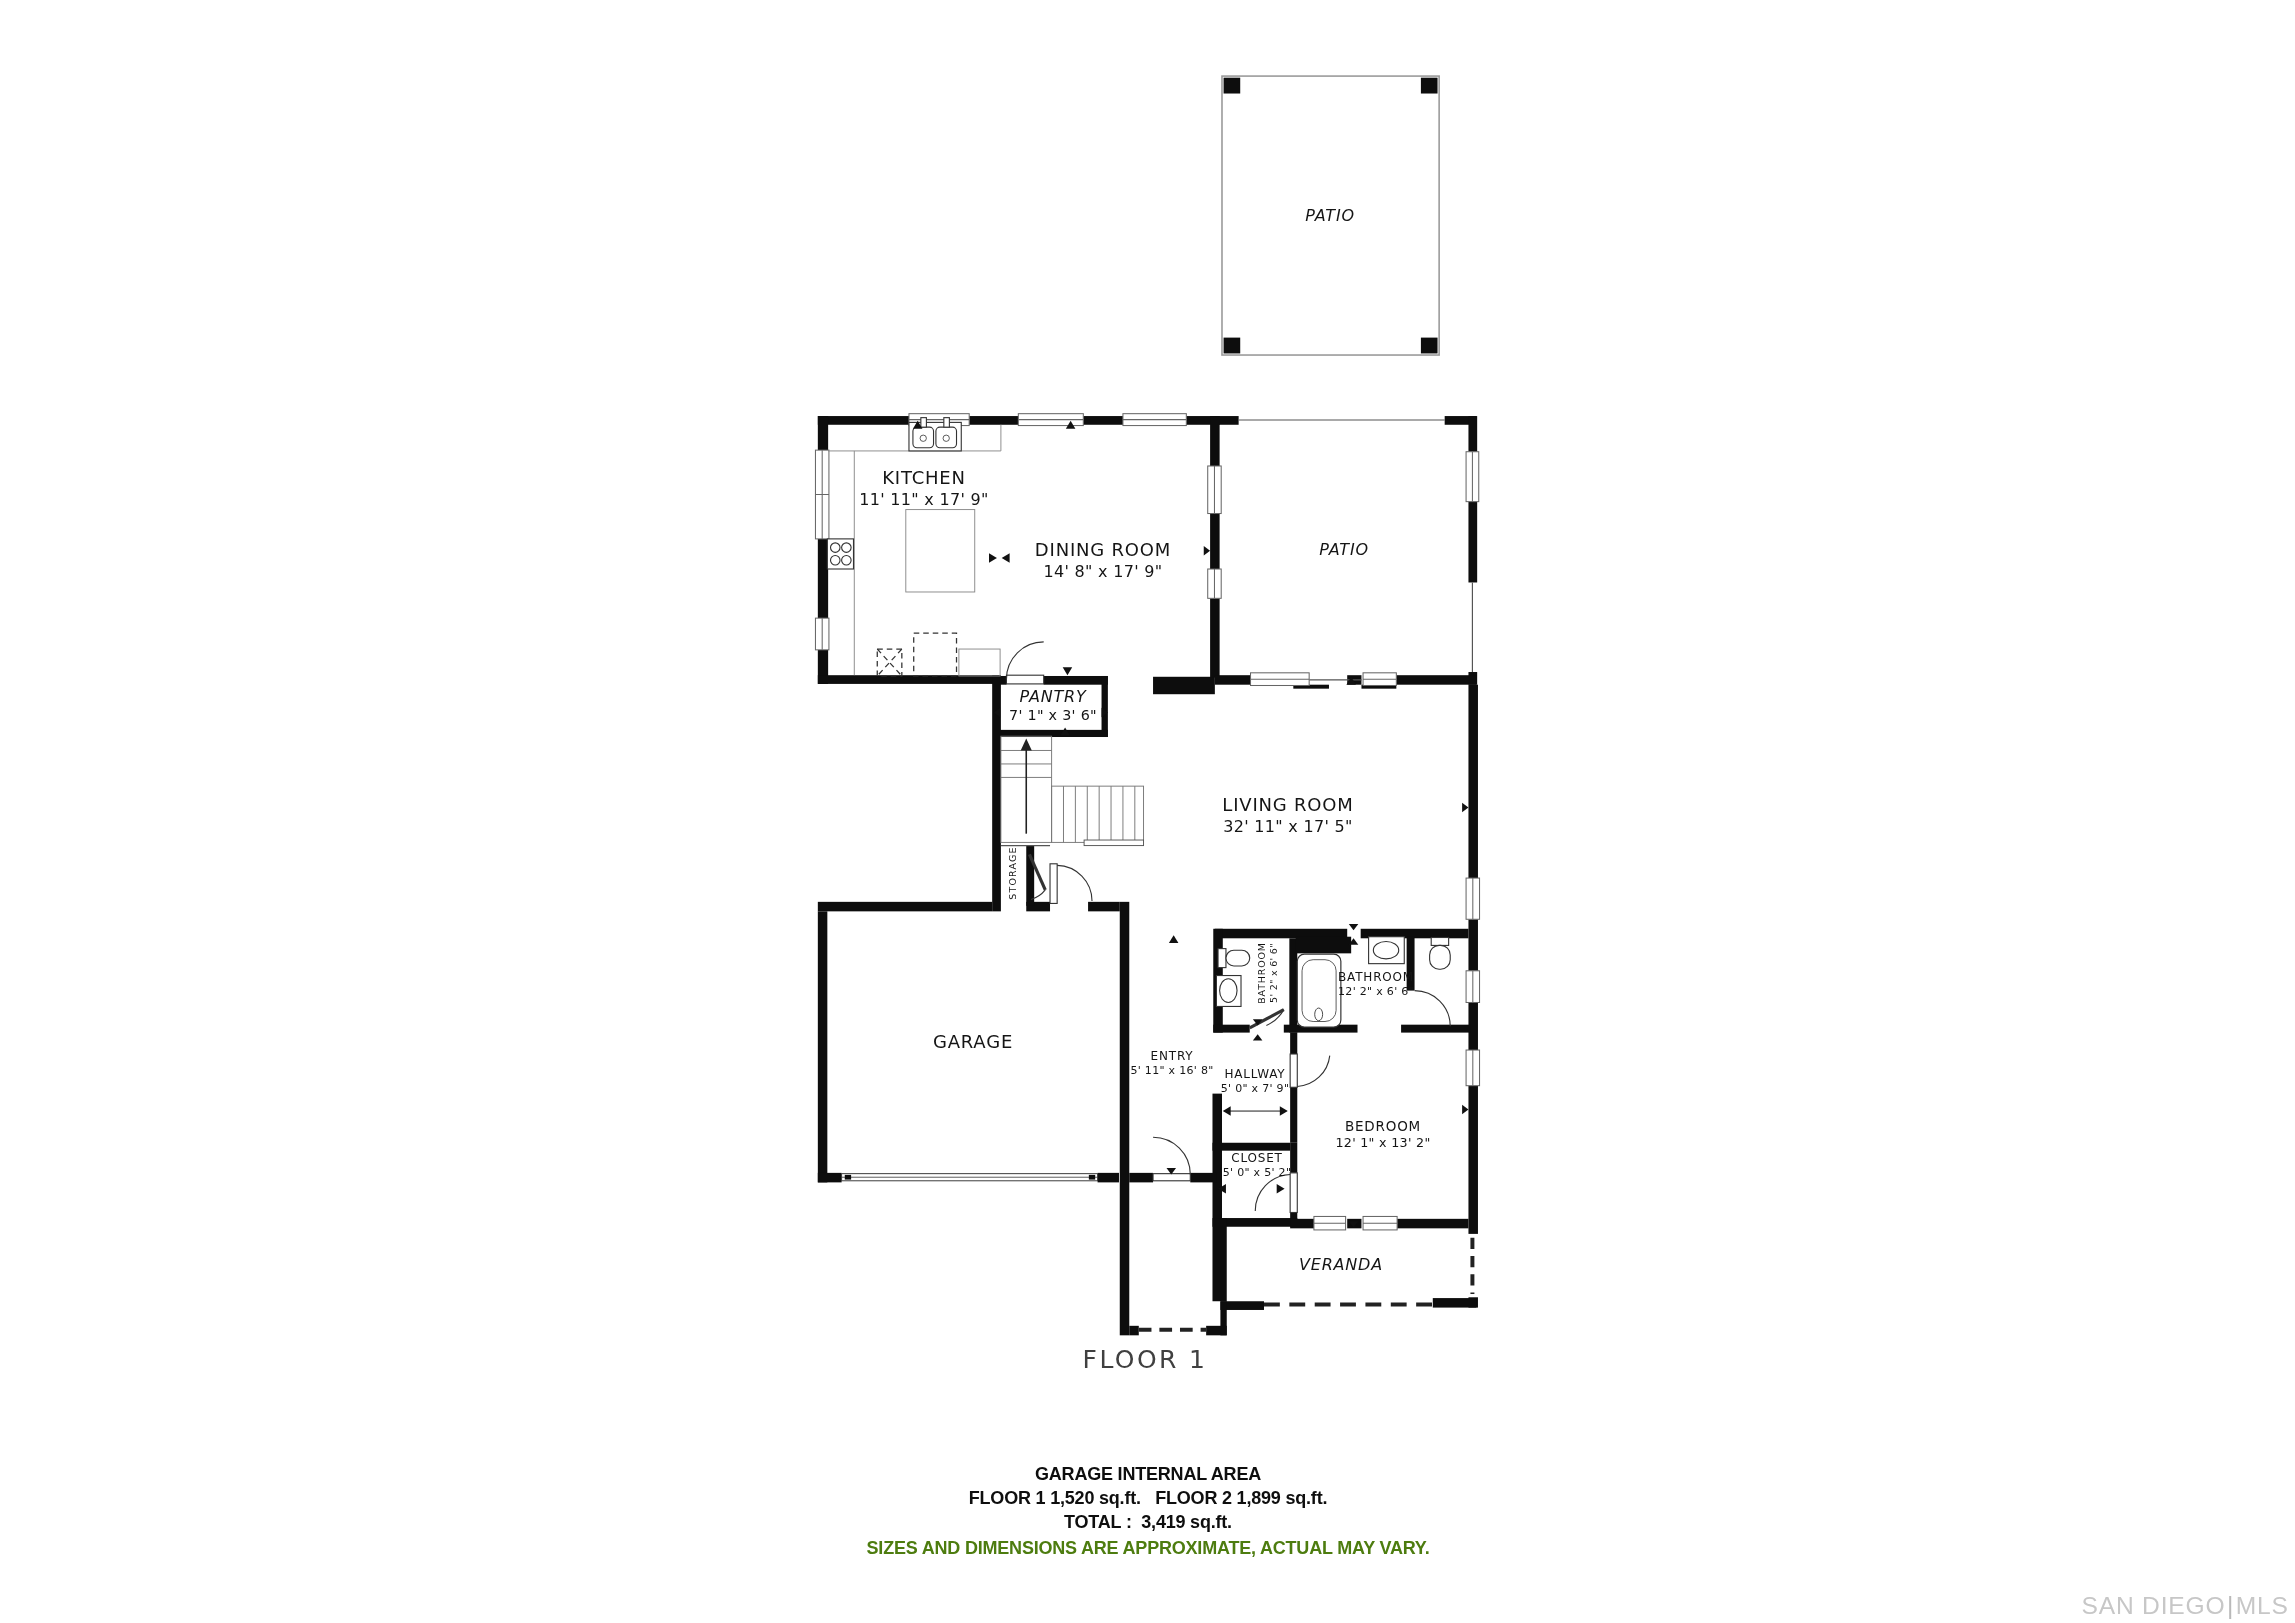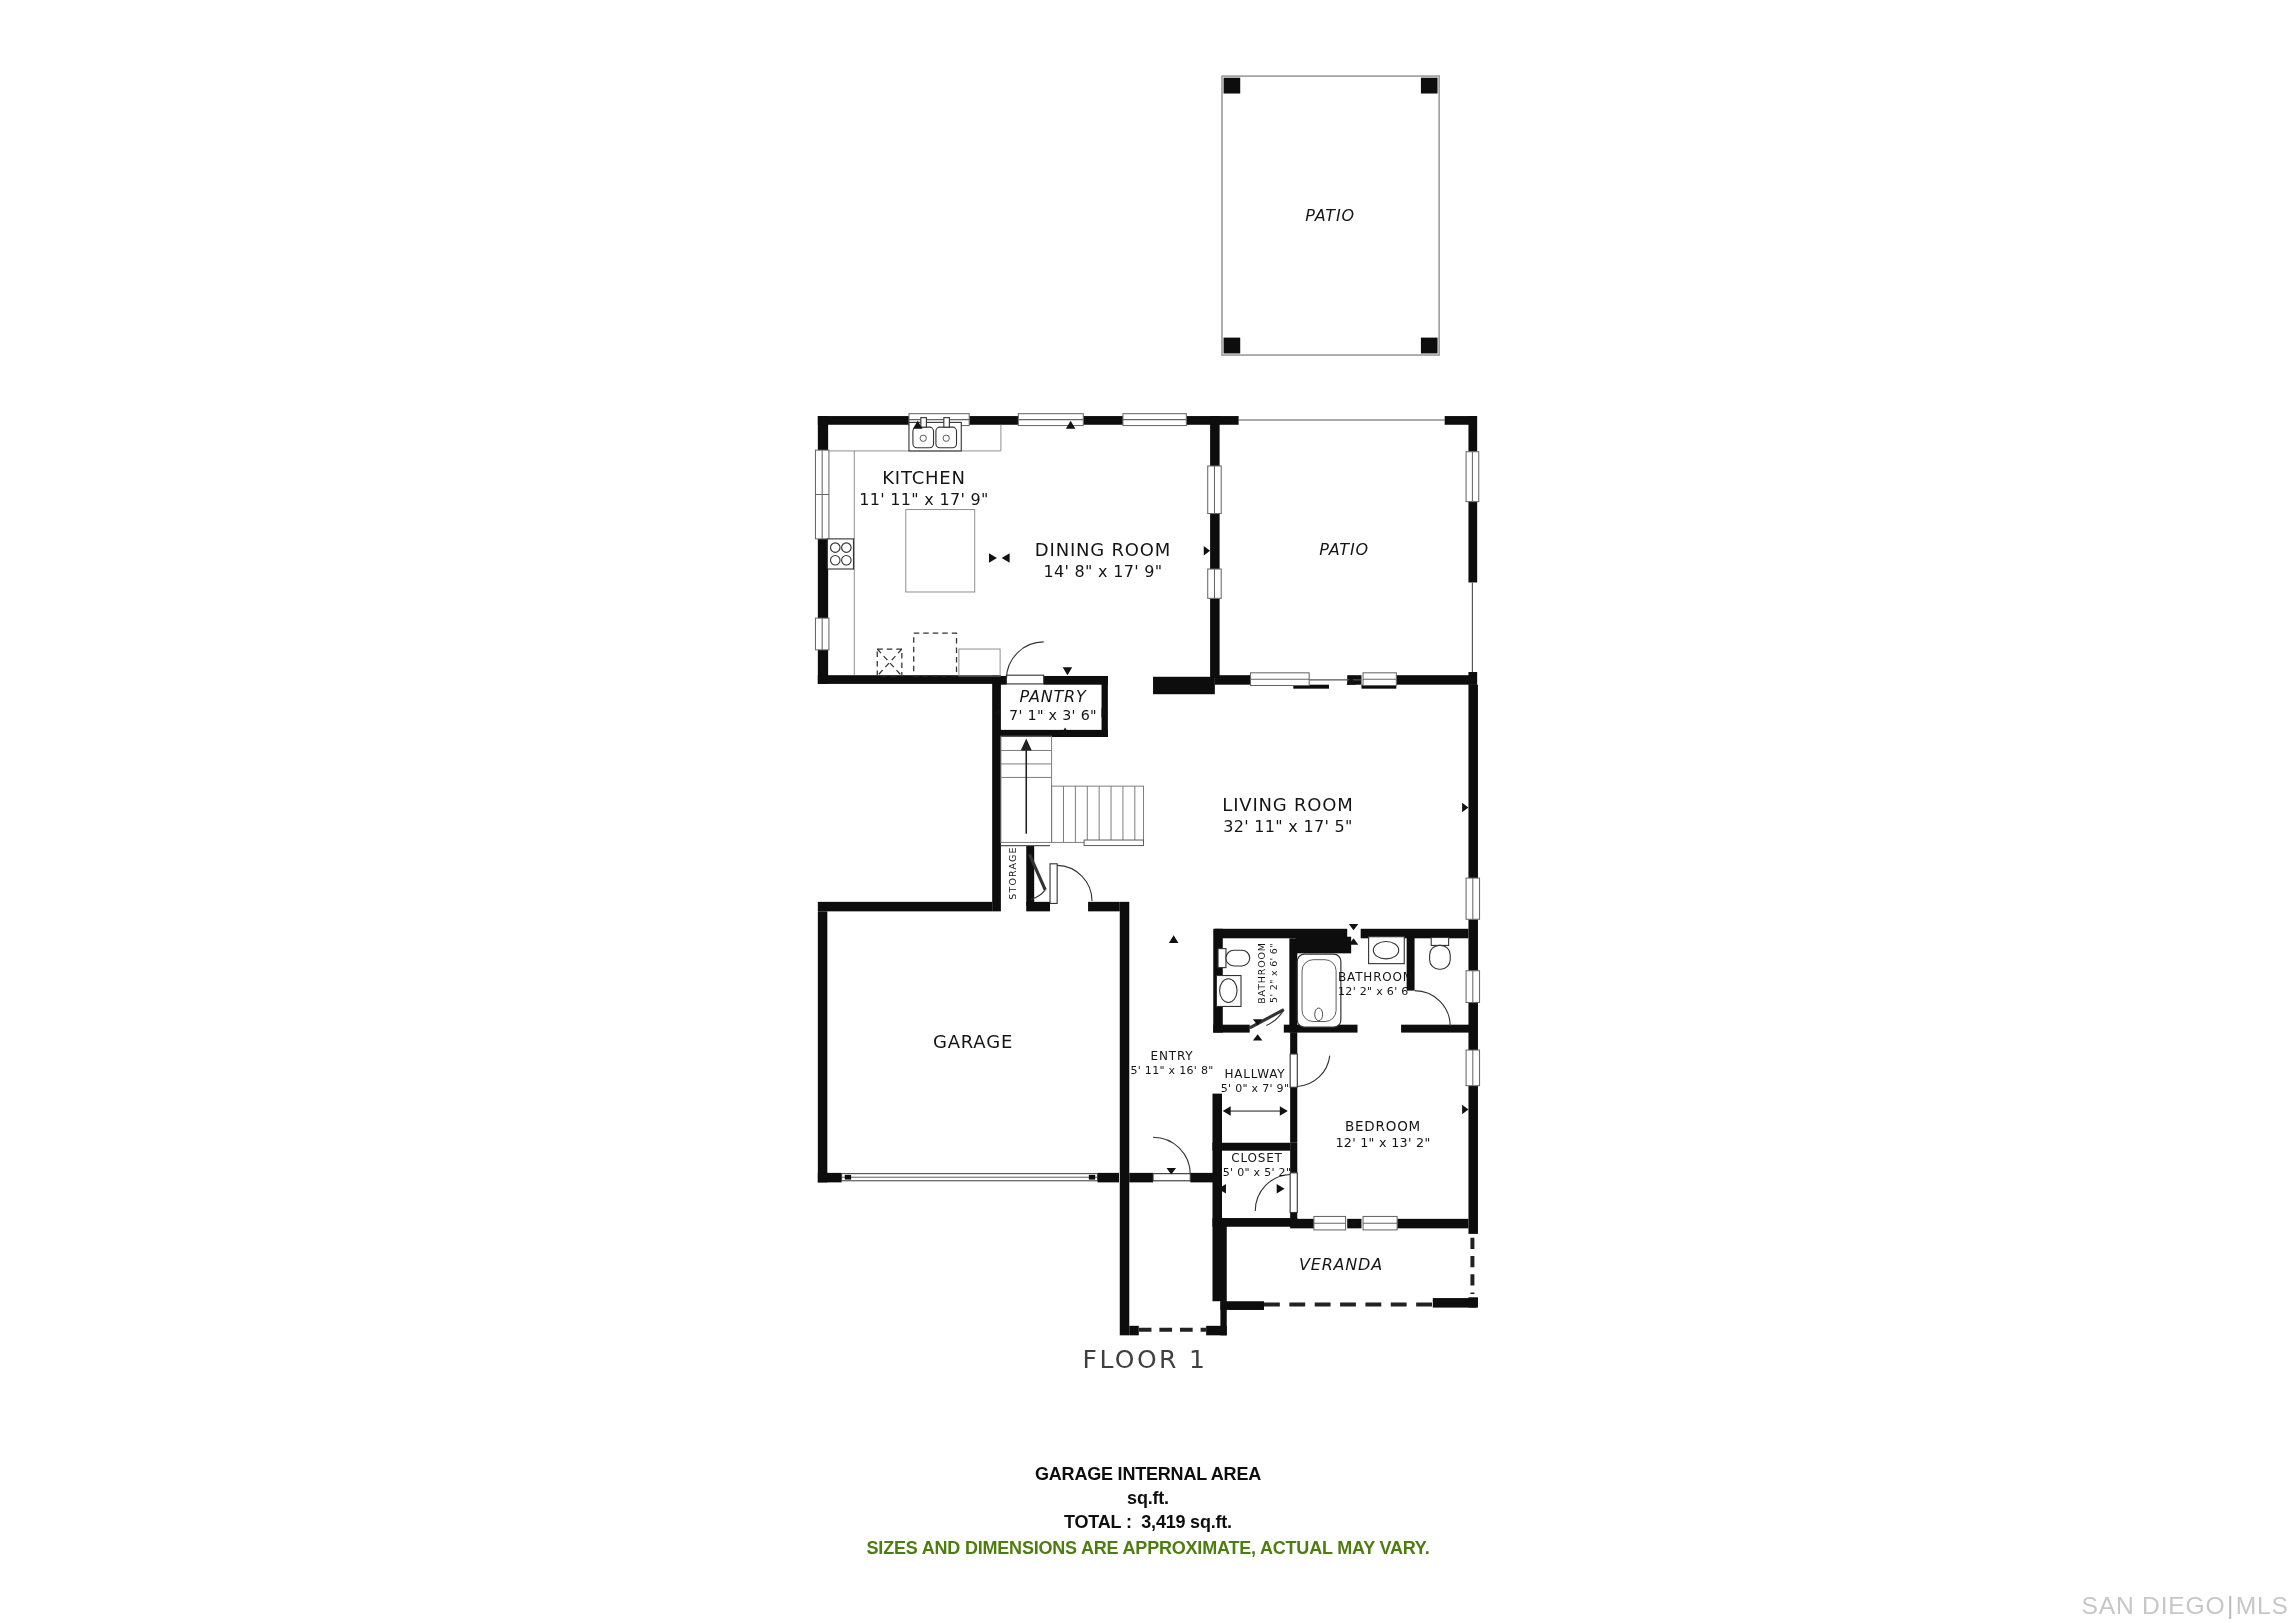--- a/index.html
+++ b/index.html
@@ -371,21 +371,21 @@
   </div>
 
   <div class="lbl sz-lg" style="left:1341px;top:1265px">
     <div class="room-name">VERANDA</div>
   </div>
 
   <div class="floor-title" style="left:1145px;top:1359px">FLOOR 1</div>
 
   <div class="footer">
     <div>GARAGE INTERNAL AREA</div>
-    <div>sq.ft.</div>
+    <div>FLOOR 1 1,520 sq.ft.   FLOOR 2 1,899 sq.ft.</div>
     <div>TOTAL :  3,419 sq.ft.</div>
     <div class="muted">SIZES AND DIMENSIONS ARE APPROXIMATE, ACTUAL MAY VARY.</div>
   </div>
 
   <div class="watermark">
     <span>SAN DIEGO</span><span class="bar">|</span><span>MLS</span>
   </div>
 
 </div>
 

